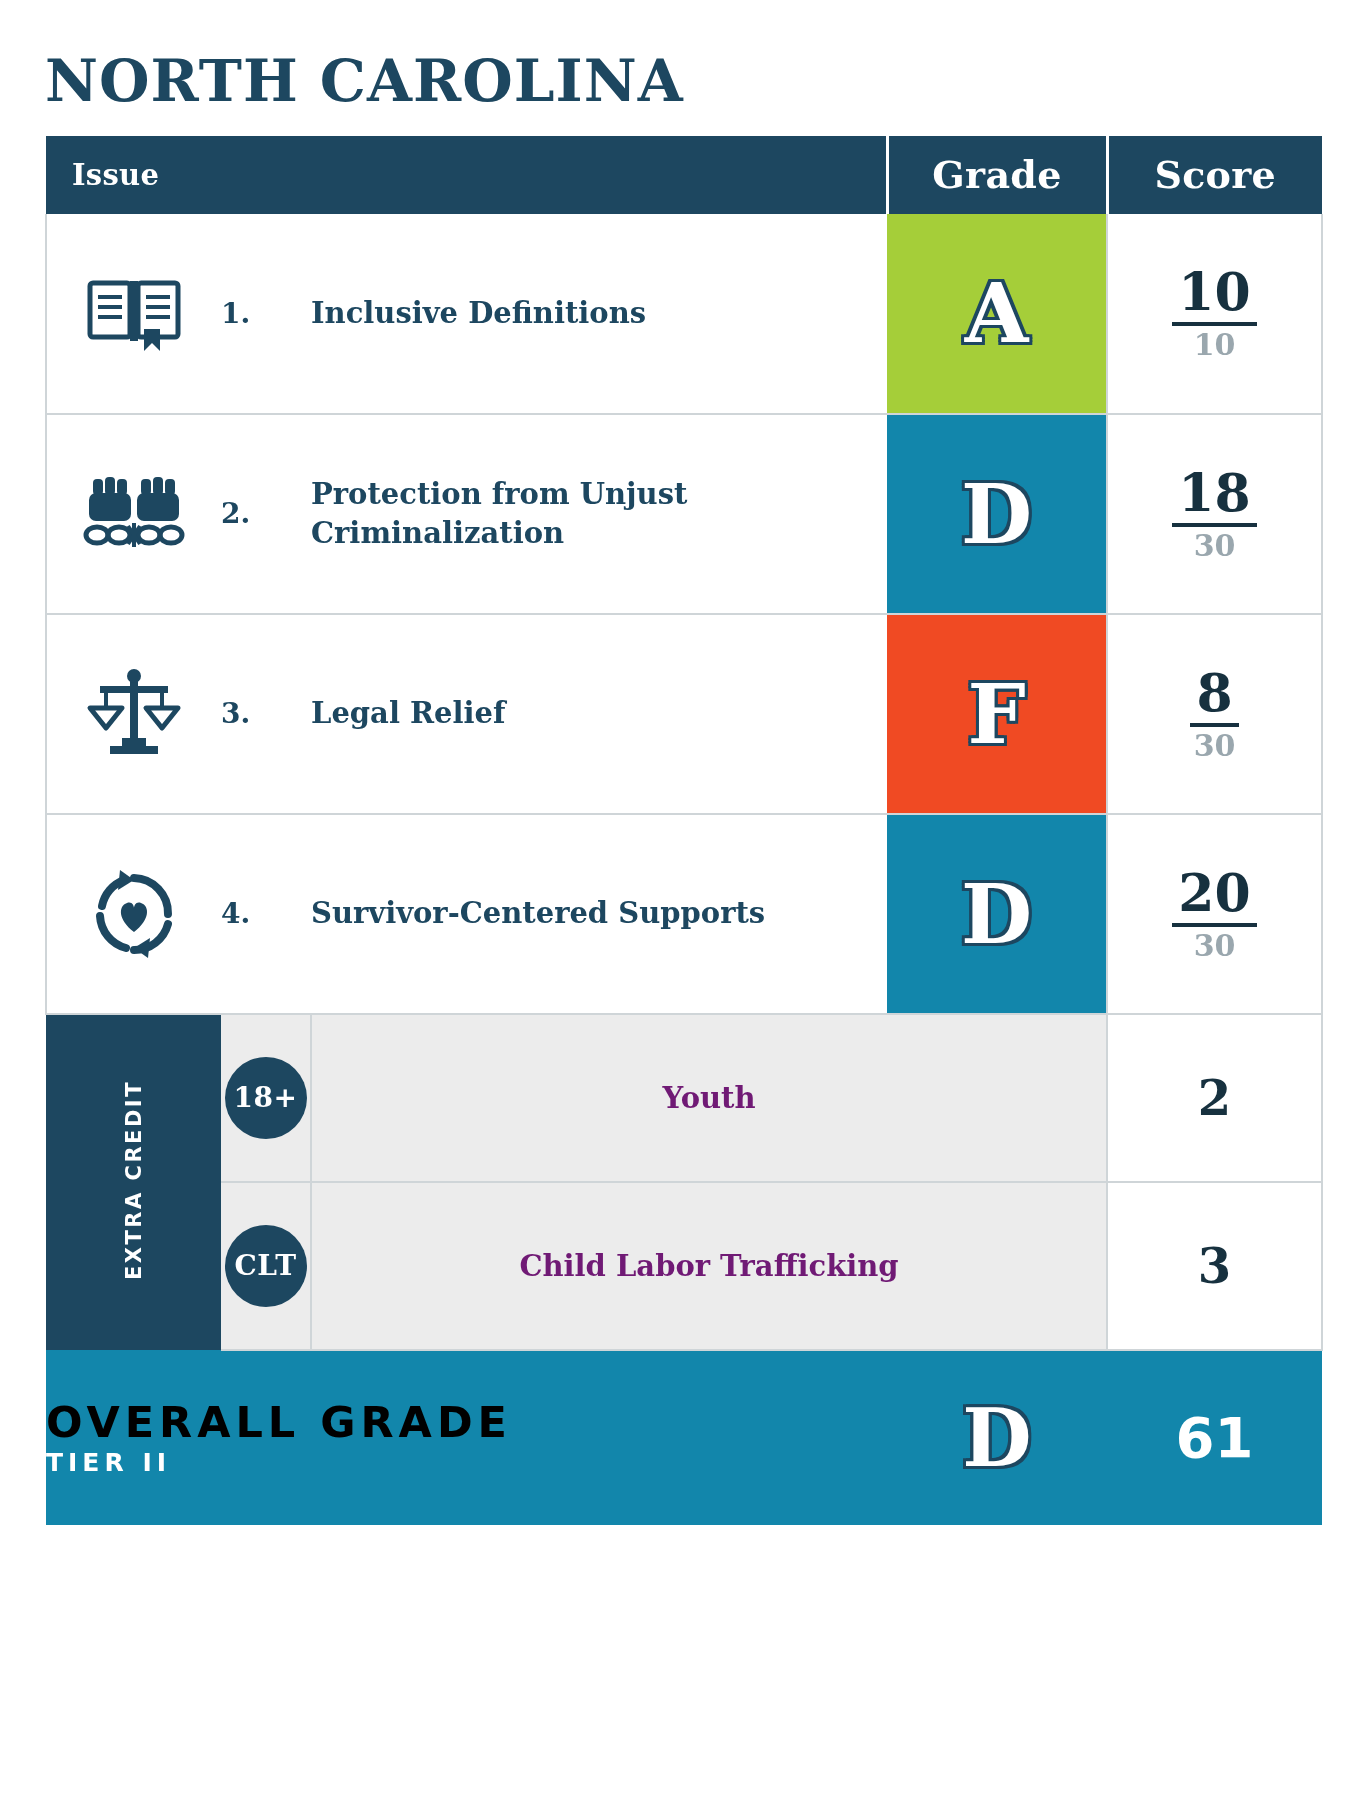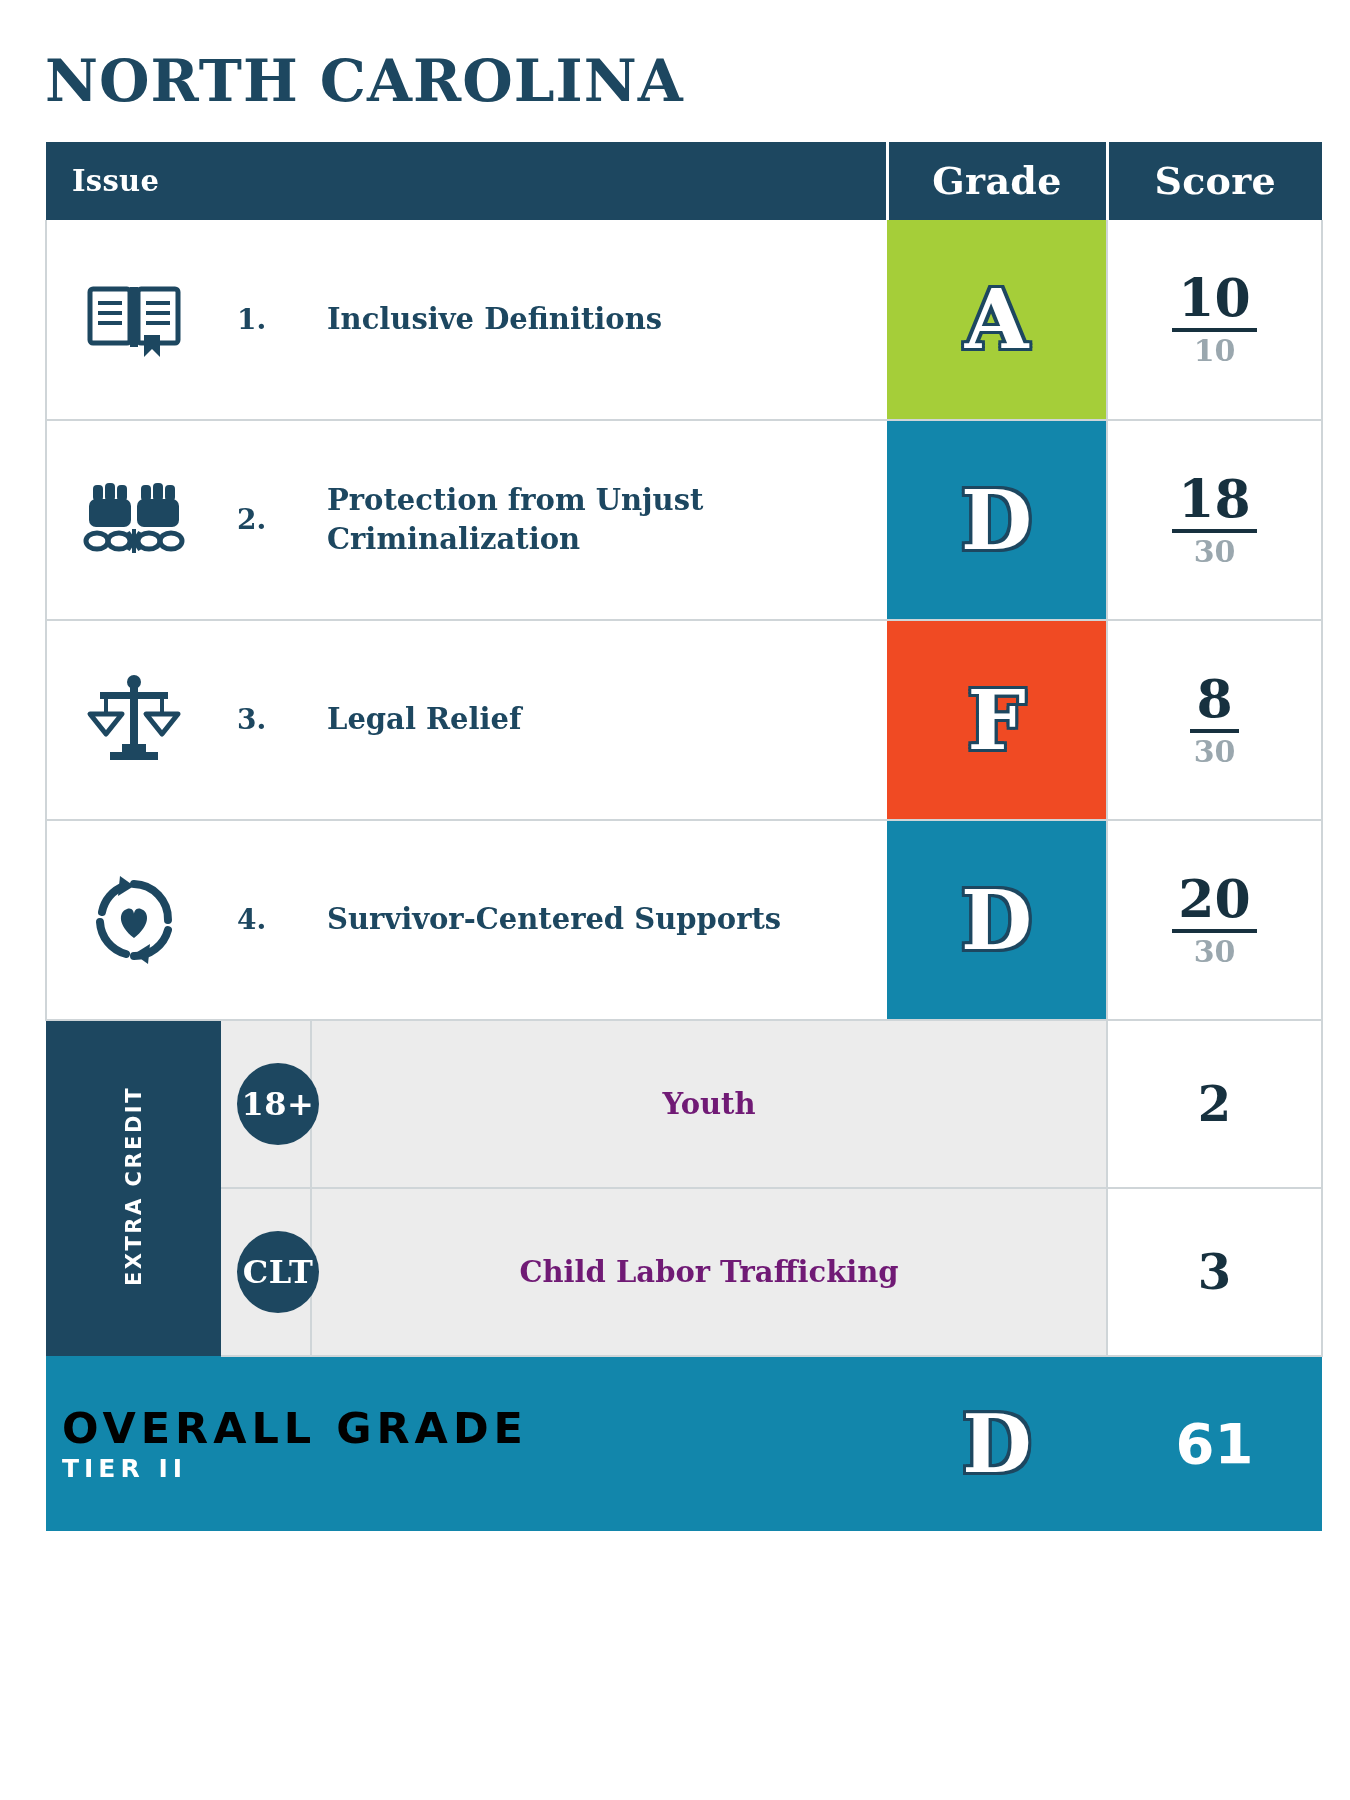--- a/index.html
+++ b/index.html
@@ -19,30 +19,30 @@
     height: 1800px;
     box-sizing: border-box;
     padding: 40px 45px 0 45px;
   }
   .state-title {
     font-family: "DejaVu Serif", serif;
     font-size: 58px;
     font-weight: bold;
     letter-spacing: 1px;
     color: #1d4760;
-    margin: 10px 0 28px 0;
+    margin: 10px 0 22px 0;
     line-height: 1.1;
   }
   table.grades {
     border-collapse: collapse;
     width: 1278px;
     table-layout: fixed;
   }
   table.grades td, table.grades th {
-    padding: 16px;
+    padding: 0;
     margin: 0;
   }
   
   .hdr {
     background: #1d4760;
     color: #ffffff;
     height: 78px;
   }
   .hdr .hdr-issue {
     font-family: "DejaVu Serif", serif;
@@ -190,21 +190,21 @@
     width: 82px;
     height: 82px;
     border-radius: 50%;
     background: #1d4760;
     color: #ffffff;
     display: inline-flex;
     align-items: center;
     justify-content: center;
     font-family: "DejaVu Serif", serif;
     font-weight: bold;
-    font-size: 32px;
+    font-size: 28px;
     letter-spacing: 0.5px;
   }
   .ec-row-h { height: 168px; }
 
   
   td.overall-main {
     background: #1286ab;
     vertical-align: middle;
     padding-left: 55px;
   }

